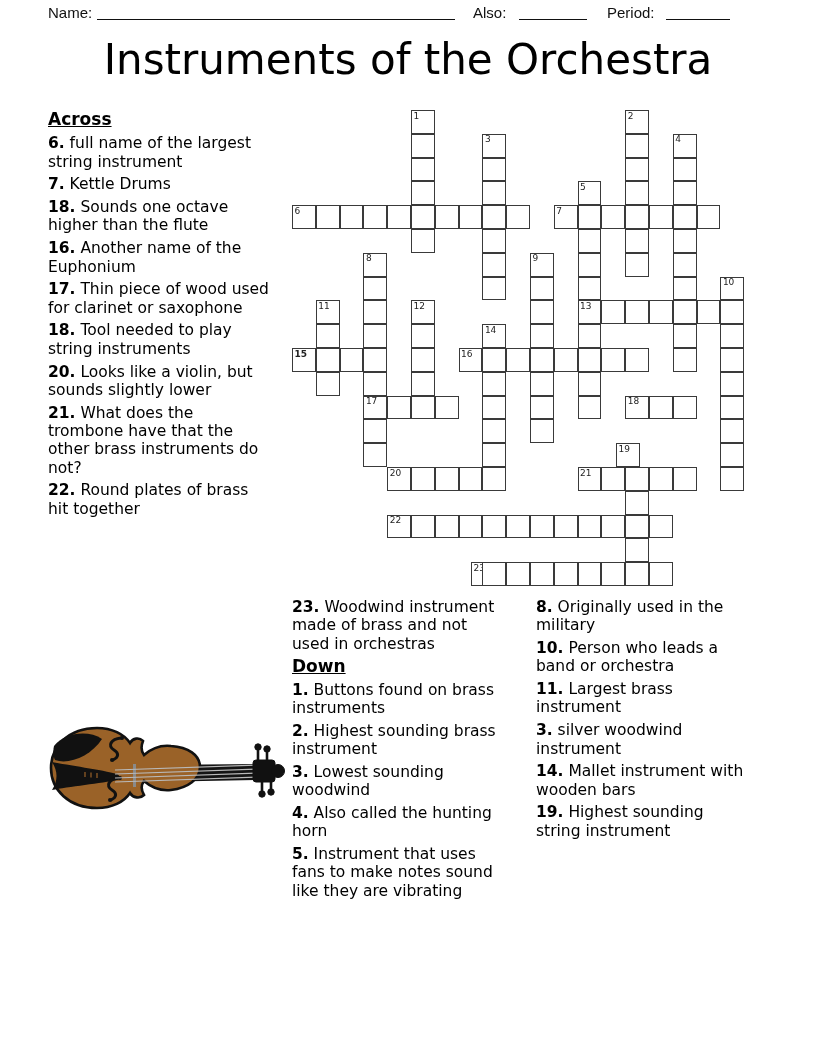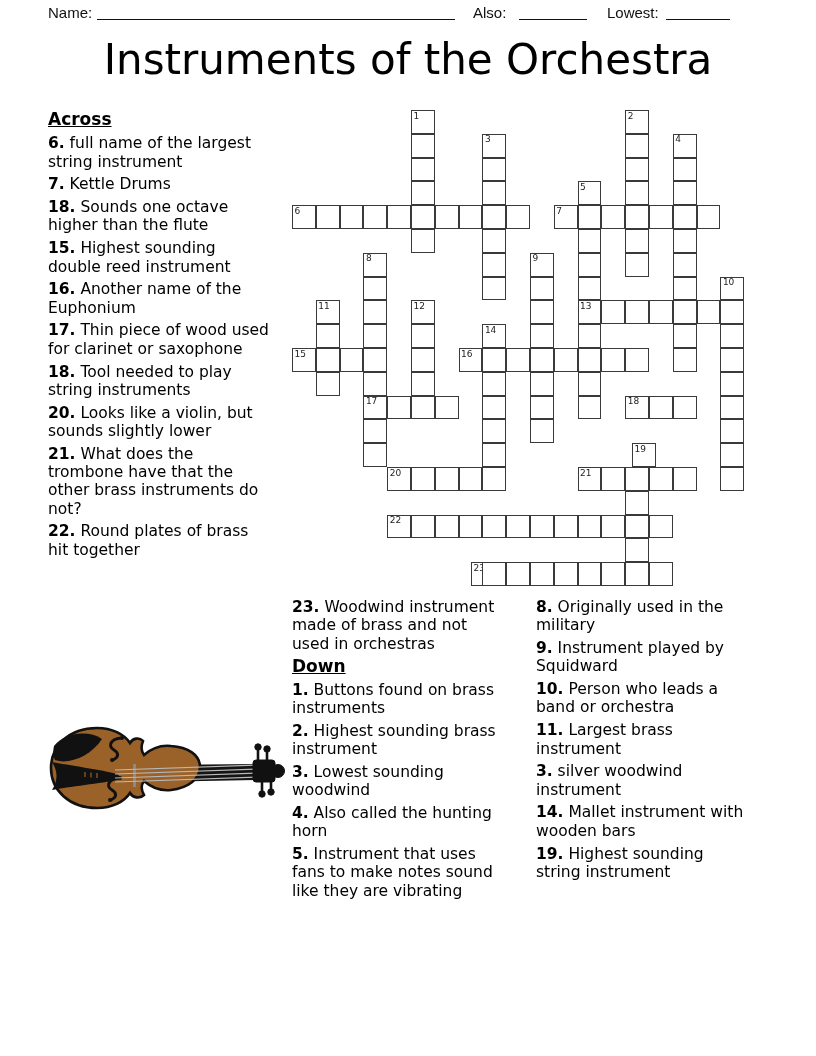--- a/index.html
+++ b/index.html
@@ -24,32 +24,31 @@
   #violin{left:45px;top:720px;}
 </style>
 </head>
 <body>
 <div id="page">
 
   <div class="abs hdr-label" style="left:48px">Name:</div>
   <div class="abs blank" style="left:97px;width:358px"></div>
   <div class="abs hdr-label" style="left:473px">Also:</div>
   <div class="abs blank" style="left:519px;width:68px"></div>
-  <div class="abs hdr-label" style="left:607px">Lowest:</div>
+  <div class="abs hdr-label" style="left:607px">Period:</div>
   <div class="abs blank" style="left:666px;width:64px"></div>
 
   <h1 id="title" class="abs">Instruments of the Orchestra</h1>
 
   <div id="clues-left" class="abs clue-col">
     <div class="clue-heading">Across</div>
     <div id="across-list">
         <p class="clue"><b>6.</b> full name of the largest string instrument</p>
         <p class="clue"><b>7.</b> Kettle Drums</p>
         <p class="clue"><b>18.</b> Sounds one octave higher than the flute</p>
-        <p class="clue"><b>15.</b> Highest sounding double reed instrument</p>
         <p class="clue"><b>16.</b> Another name of the Euphonium</p>
         <p class="clue"><b>17.</b> Thin piece of wood used for clarinet or saxophone</p>
         <p class="clue"><b>18.</b> Tool needed to play string instruments</p>
         <p class="clue"><b>20.</b> Looks like a violin, but sounds slightly lower</p>
         <p class="clue"><b>21.</b> What does the trombone have that the other brass instruments do not?</p>
         <p class="clue"><b>22.</b> Round plates of brass hit together</p>
       </div>
   </div>
 
   <div id="grid" class="abs">
@@ -76,21 +75,21 @@
       <div class="cell" style="left: 404.6px; top: 95.2px; border-color: rgb(58, 58, 58);"></div>
       <div class="cell" style="left: 285.6px; top: 190.4px; border-color: rgb(58, 58, 58);">
         <span class="cellnum">13</span>
       </div>
       <div class="cell" style="left: 309.4px; top: 190.4px; border-color: rgb(58, 58, 58);"></div>
       <div class="cell" style="left: 333.2px; top: 190.4px; border-color: rgb(58, 58, 58);"></div>
       <div class="cell" style="left: 357px; top: 190.4px; border-color: rgb(58, 58, 58);"></div>
       <div class="cell" style="left: 380.8px; top: 190.4px; border-color: rgb(58, 58, 58);"></div>
       <div class="cell" style="left: 404.6px; top: 190.4px; border-color: rgb(58, 58, 58);"></div>
       <div class="cell" style="left: 428.4px; top: 190.4px; border-color: rgb(58, 58, 58);"></div>
-      <div class="cell" style="left: 0px; top: 238px; border-color: rgb(58, 58, 58);">
+      <div class="cell" style="left: 0px; top: 238px; border-color: rgb(58, 58, 58); font-weight: bold;">
         <span class="cellnum">15</span>
       </div>
       <div class="cell" style="left: 23.8px; top: 238px; border-color: rgb(58, 58, 58);"></div>
       <div class="cell" style="left: 47.6px; top: 238px; border-color: rgb(58, 58, 58);"></div>
       <div class="cell" style="left: 71.4px; top: 238px; border-color: rgb(58, 58, 58);"></div>
       <div class="cell" style="left: 166.6px; top: 238px; border-color: rgb(58, 58, 58);">
         <span class="cellnum">16</span>
       </div>
       <div class="cell" style="left: 190.4px; top: 238px; border-color: rgb(58, 58, 58);"></div>
       <div class="cell" style="left: 214.2px; top: 238px; border-color: rgb(58, 58, 58);"></div>
@@ -230,21 +229,21 @@
       <div class="cell" style="left: 119px; top: 214.2px; border-color: rgb(58, 58, 58);"></div>
       <div class="cell" style="left: 119px; top: 238px; border-color: rgb(58, 58, 58);"></div>
       <div class="cell" style="left: 119px; top: 261.8px; border-color: rgb(58, 58, 58);"></div>
       <div class="cell" style="left: 190.4px; top: 214.2px; border-color: rgb(58, 58, 58);">
         <span class="cellnum">14</span>
       </div>
       <div class="cell" style="left: 190.4px; top: 261.8px; border-color: rgb(58, 58, 58);"></div>
       <div class="cell" style="left: 190.4px; top: 285.6px; border-color: rgb(58, 58, 58);"></div>
       <div class="cell" style="left: 190.4px; top: 309.4px; border-color: rgb(58, 58, 58);"></div>
       <div class="cell" style="left: 190.4px; top: 333.2px; border-color: rgb(58, 58, 58);"></div>
-      <div class="cell" style="left: 340px; top: 333.2px; border-color: rgb(58, 58, 58); padding-left: 6px;">
+      <div class="cell" style="left: 324px; top: 333.2px; border-color: rgb(58, 58, 58); padding-left: 6px;">
         <span class="cellnum">19</span>
       </div>
       <div class="cell" style="left: 333.2px; top: 380.8px; border-color: rgb(58, 58, 58);"></div>
       <div class="cell" style="left: 333.2px; top: 428.4px; border-color: rgb(58, 58, 58);"></div>
     </div>
 
   <div id="clues-mid" class="abs clue-col">
     <div id="mid-across-list">
         <p class="clue"><b>23.</b> Woodwind instrument made of brass and not used in orchestras</p>
       </div>
@@ -254,21 +253,20 @@
         <p class="clue"><b>2.</b> Highest sounding brass instrument</p>
         <p class="clue"><b>3.</b> Lowest sounding woodwind</p>
         <p class="clue"><b>4.</b> Also called the hunting horn</p>
         <p class="clue"><b>5.</b> Instrument that uses fans to make notes sound like they are vibrating</p>
       </div>
   </div>
 
   <div id="clues-right" class="abs clue-col">
     <div id="right-down-list">
         <p class="clue"><b>8.</b> Originally used in the military</p>
-        <p class="clue"><b>9.</b> Instrument played by Squidward</p>
         <p class="clue"><b>10.</b> Person who leads a band or orchestra</p>
         <p class="clue"><b>11.</b> Largest brass instrument</p>
         <p class="clue"><b>3.</b> silver woodwind instrument</p>
         <p class="clue"><b>14.</b> Mallet instrument with wooden bars</p>
         <p class="clue"><b>19.</b> Highest sounding string instrument</p>
       </div>
   </div>
 
   <svg id="violin" class="abs" width="240" height="100" viewBox="0 0 240 100">
 

